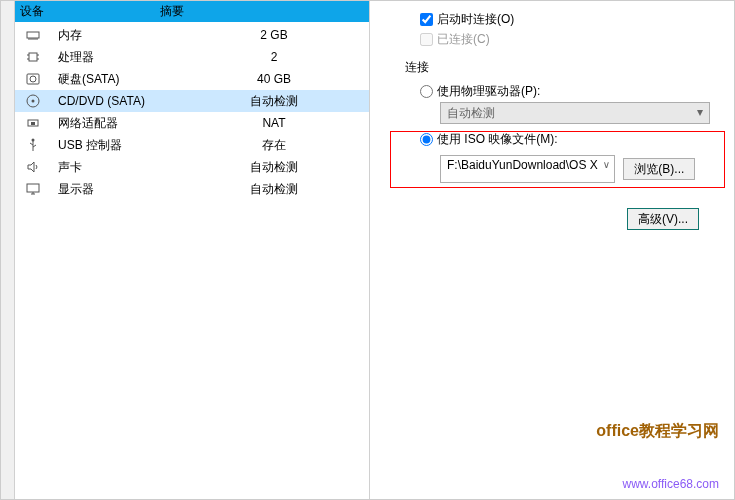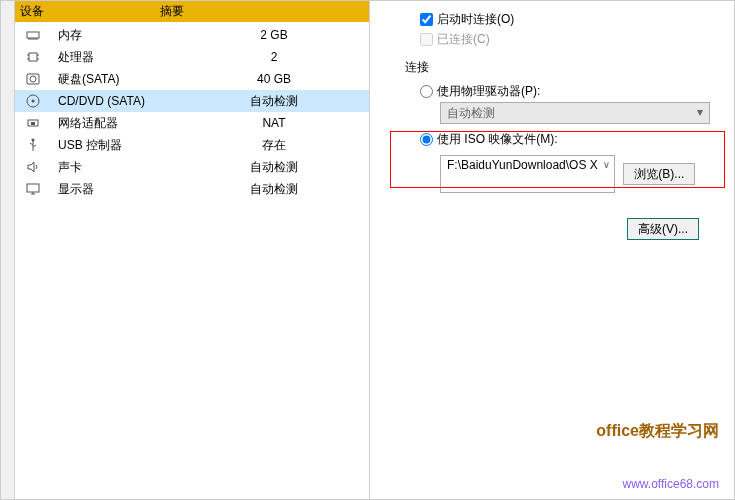--- a/index.html
+++ b/index.html
@@ -30,21 +30,21 @@
     }
     .right-panel {
       flex: 1;
       background: #fff;
       padding: 0;
       position: relative;
     }
     .device-header {
       display: flex;
       padding: 2px 5px;
-      background: #eab308;
+      background: #0ea5e9;
       font-weight: normal;
     }
     .device-header .col1 { width: 140px; }
     .device-list {
       padding: 2px 0;
     }
     .device-row {
       display: flex;
       align-items: center;
       padding: 3px 5px 3px 10px;
@@ -117,21 +117,21 @@
       left: 20px;
       top: 130px;
       width: 335px;
       height: 57px;
       border: 1px solid #f00;
       pointer-events: none;
     }
     .iso-dropdown {
       display: inline-block;
       width: 175px;
-      height: 38px;
+      height: 28px;
       border: 1px solid #adadad;
       background: #fff;
       padding: 2px 16px 2px 6px;
       position: relative;
       vertical-align: middle;
     }
     .iso-dropdown::after {
       content: "∨";
       position: absolute;
       right: 4px;

